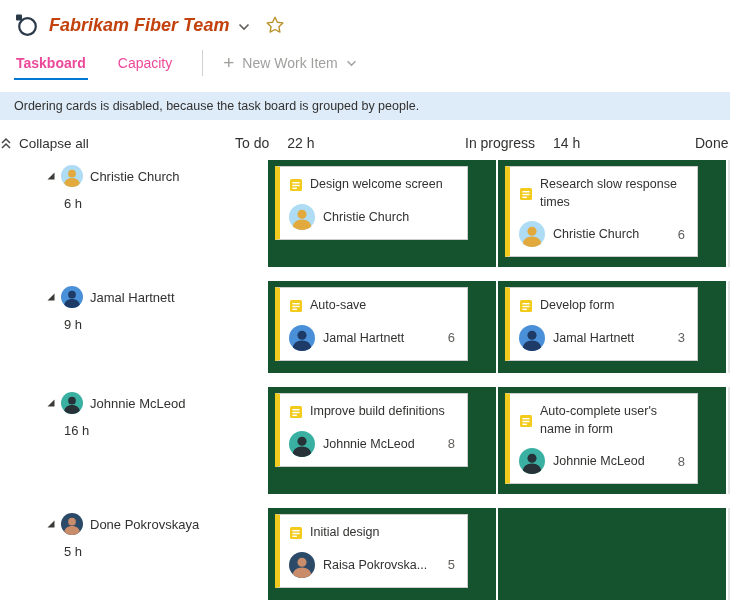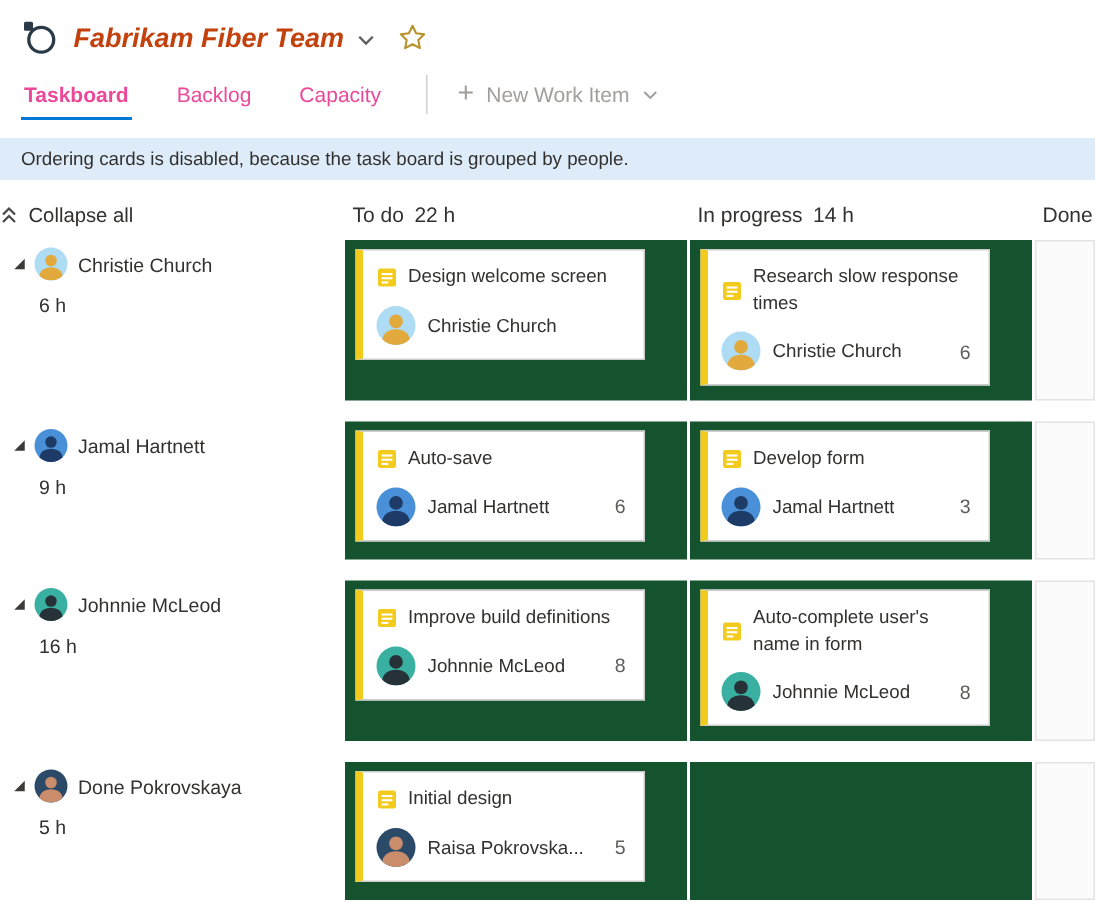--- a/index.html
+++ b/index.html
@@ -30,23 +30,23 @@
   .banner { margin-top: 12px; height: 28px; line-height: 28px; padding-left: 14px;
             font-size: 12.5px; color: #323130; background: #deecf9; }
 
   
   .board { padding-top: 10px; }
   .bgrid { display: grid; grid-template-columns: 228px 228px 228px 1fr; column-gap: 2px; }
   .board-header { height: 26px; align-items: center; margin-bottom: 4px; }
   .collapse-all { display: flex; align-items: center; gap: 7px; 
                   font-size: 13.5px; cursor: pointer; }
   .colhead { font-size: 14px; padding-left: 5px; }
-  .colhead .hrs { margin-left: 7px; }
-
-  .rows { display: flex; flex-direction: column; gap: 14px; }
+  .colhead .hrs { margin-left: 18px; }
+
+  .rows { display: flex; flex-direction: column; gap: 14px; align-items: flex-end; }
 
   .person-cell { background: #fff; padding: 5px 0 0 8px; }
   .person-line { display: flex; align-items: center; gap: 5px; }
   .expander { cursor: pointer; flex: 0 0 auto; }
   .avatar { border-radius: 50%; overflow: hidden; display: inline-flex; flex: 0 0 auto; }
   .avatar svg { width: 100%; height: 100%; display: block; }
   .avatar.sm { width: 22px; height: 22px; }
   .avatar.card-av { width: 26px; height: 26px; }
   .pname { font-size: 13px; margin-left: 2px; }
   .phours { font-size: 13px; margin: 9px 0 0 18px; }
@@ -81,21 +81,20 @@
   </span>
   <span class="icon star-btn">
     <svg width="20" height="20" viewBox="0 0 20 20">
       <path d="M10 2.2 L12.4 7.2 L17.8 7.9 L13.9 11.7 L14.9 17.1 L10 14.5 L5.1 17.1 L6.1 11.7 L2.2 7.9 L7.6 7.2 Z" fill="none" stroke="#b8922b" stroke-width="1.4" stroke-linejoin="round"></path>
     </svg>
   </span>
 </header>
 
 <nav class="tabs">
   <div class="tab active">Taskboard</div>
-  <div class="tab">Backlog</div>
   <div class="tab">Capacity</div>
   <div class="vdiv"></div>
   <div class="newitem">
     <span class="plus">+</span>
     <span>New Work Item</span>
     <span class="icon">
       <svg width="11" height="7" viewBox="0 0 12 8">
           <path d="M1.5 1.5 L6 6 L10.5 1.5" fill="none" stroke="#a19f9d" stroke-width="1.6"></path>
         </svg>
     </span>

